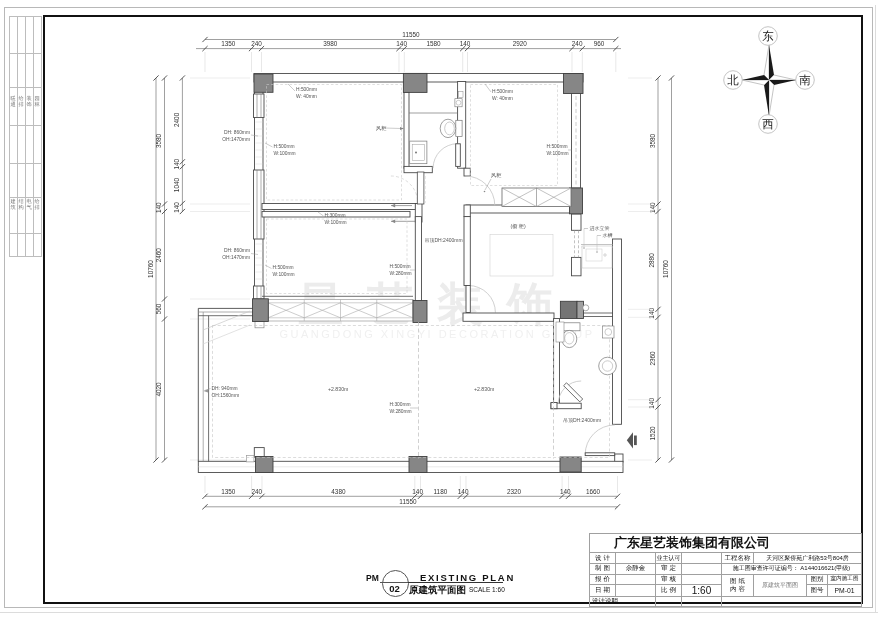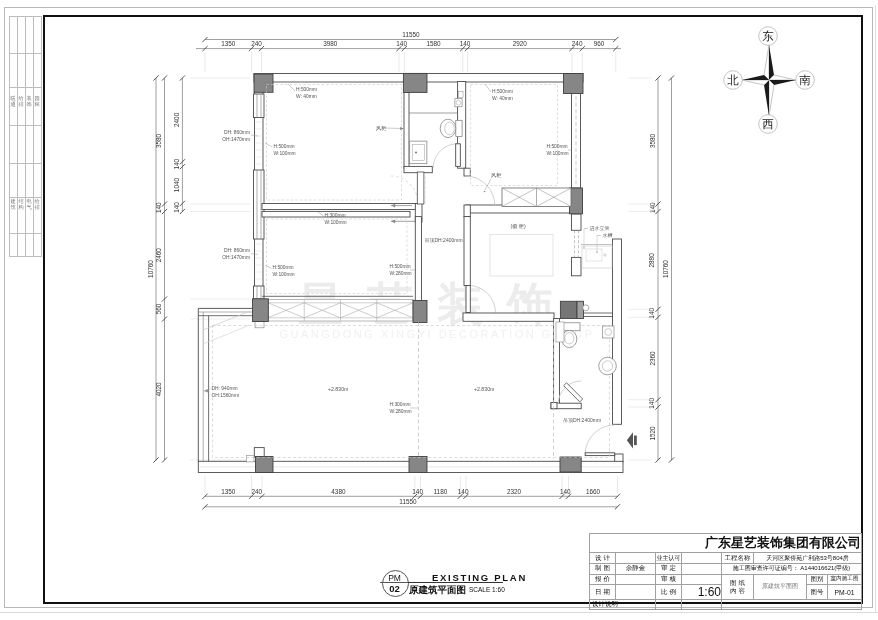--- a/index.html
+++ b/index.html
@@ -588,21 +588,21 @@
         <col style="width:26px">
         <col style="width:40px">
 <col style="width:32px">
         <col style="width:53px">
         <col style="width:21px">
         <col style="width:34px">
 </colgroup>
 
 <tbody>
         <tr style="height:17.5px">
-          <td colspan="8" style="font-size:13px;font-weight:bold;text-align:right;padding-left:24px;font-family:'Liberation Serif',serif">广东星艺装饰集团有限公司</td>
+          <td colspan="8" style="font-size:13px;font-weight:bold;text-align:left;padding-left:24px;font-family:'Liberation Serif',serif">广东星艺装饰集团有限公司</td>
         </tr>
 
 <tr style="height:11px">
           <td style="text-align:center">设 计</td>
           <td></td>
           <td style="text-align:center;font-size:6px">业主认可</td>
           <td></td>
           <td style="text-align:center">工程名称</td>
           <td colspan="3" style="text-align:center;font-size:6px">天河区聚侨苑广利路53号804房</td>
         </tr>
@@ -623,37 +623,37 @@
           <td rowspan="2" style="text-align:center;line-height:8px">图 纸<br>内 容</td>
           <td rowspan="2" style="text-align:center;color:#777;font-size:6px">原建筑平面图</td>
           <td style="text-align:center">图别</td>
           <td style="text-align:center;font-size:5.6px">室内施工图</td>
         </tr>
 
 <tr style="height:10.5px">
           <td style="text-align:center">日 期</td>
           <td></td>
           <td style="text-align:center">比 例</td>
-          <td style="text-align:right;font-size:12px">1:60</td>
+          <td style="text-align:center;font-size:10px">1:60</td>
           <td style="text-align:center">图号</td>
           <td style="text-align:center;font-size:6.8px">PM-01</td>
         </tr>
 
 <tr style="height:9px">
           <td colspan="2" style="text-align:left;padding-left:2px">设计说明</td>
           <td></td>
           <td></td>
           <td colspan="4"></td>
         </tr>
 </tbody>
     </table>
 </div>
 
 <div class="abs" style="left:382px;top:569.5px;width:25px;height:25px;border:1px solid #555;border-radius:50%"></div>
 <div class="abs" style="left:380px;top:581.5px;width:29px;height:1px;background:#555"></div>
-<div class="abs" style="left:382px;top:572.5px;width:25px;text-align:center;font-size:8.5px;font-weight:normal;color:#111">PM</div>
+<div class="abs" style="left:366px;top:572.5px;width:25px;font-size:8.5px;font-weight:bold;color:#111">PM</div>
 <div class="abs" style="left:382px;top:583px;width:25px;text-align:center;font-size:9.5px;font-weight:bold;color:#111">02</div>
 
-<div class="abs" style="left:432px;top:571.5px;width:160px;font-size:9.5px;font-weight:bold;letter-spacing:1.7px;color:#111">EXISTING PLAN</div>
+<div class="abs" style="left:420px;top:571.5px;width:160px;font-size:9.5px;font-weight:bold;letter-spacing:1.7px;color:#111">EXISTING PLAN</div>
 <div class="abs" style="left:408px;top:581.5px;width:95px;height:1.2px;background:#333"></div>
 
 <div class="abs" style="left:409px;top:583.5px;font-size:9.5px;font-weight:bold;color:#111">原建筑平面图</div>
 <div class="abs" style="left:469px;top:585.5px;font-size:6.5px;color:#111;transform:scaleY(1.1)">SCALE 1:60</div>
 
 </body></html>

